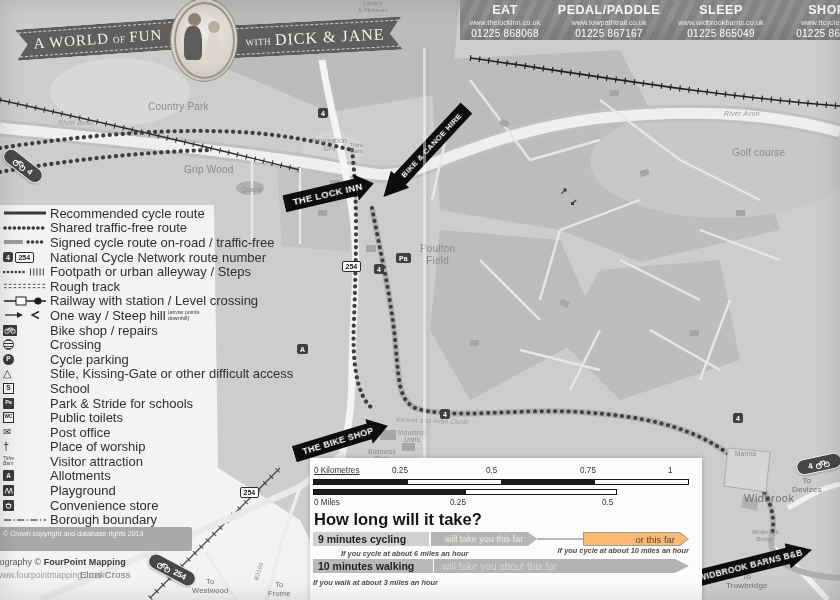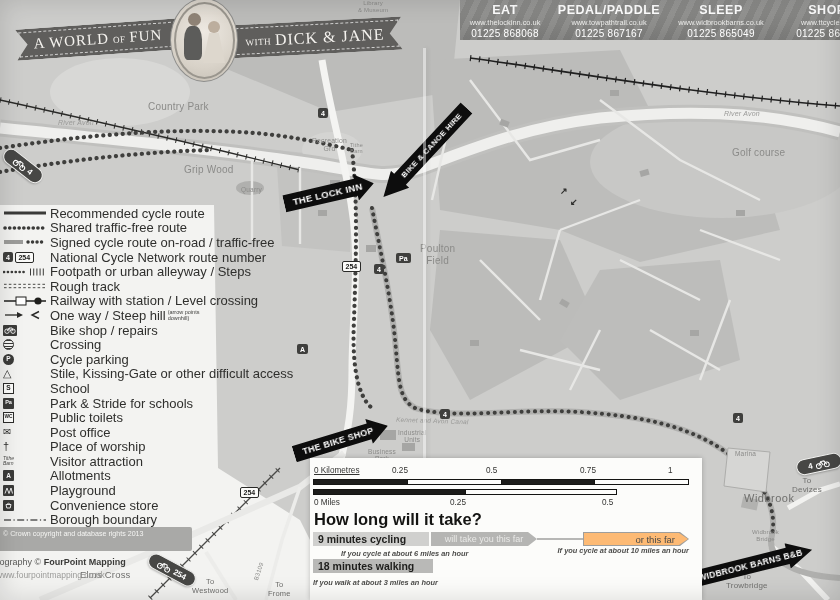--- a/index.html
+++ b/index.html
@@ -505,21 +505,22 @@
 
     <div class="band" style="left:3px;top:74px;width:116px;background:#d0d0ce;">9 minutes cycling</div>
     <div class="tarr" style="left:121px;top:74px;width:106px;background:#b5b5b3;justify-content:center;font-size:9px;color:#e9e9e7;">will take you this far</div>
     <div class="thinline" style="left:227px;top:80px;width:46px;"></div>
     <div class="tarr" style="left:273px;top:74px;width:106px;background:#9e9e9c;">
       <div class="tarr" style="left:1px;top:1px;width:104px;height:12px;background:#fdba74;justify-content:flex-end;padding-right:13px;font-size:9.5px;color:#49494 7;color:#494947;">or this far</div>
     </div>
     <span class="note" style="left:3px;top:91px;margin-left:28px;">If you cycle at about 6 miles an hour</span>
     <span class="note" style="left:230px;top:88px;width:149px;text-align:right;">If you cycle at about 10 miles an hour</span>
 
-    <div class="band" style="left:3px;top:101px;width:120px;background:#b9b9b7;color:#1e1e1c;">18 minutes walking</div>
+    <div class="band" style="left:3px;top:101px;width:120px;background:#b9b9b7;color:#1e1e1c;">10 minutes walking</div>
+    <div class="tarr tarr2" style="left:124px;top:101px;width:255px;background:#b3b3b1;padding-left:8px;font-size:10px;color:#d6d6d4;">will take you about this far</div>
     <span class="note" style="left:3px;top:120px;">If you walk at about 3 miles an hour</span>
   </div>
 
   <div class="crown">
     <div>© Crown copyright and database rights 2013</div>
   </div>
   <div class="cart">
     <span>tography © </span><b>FourPoint Mapping</b>
   </div>
   <div class="fpsite">www.fourpointmapping.co.uk</div>

